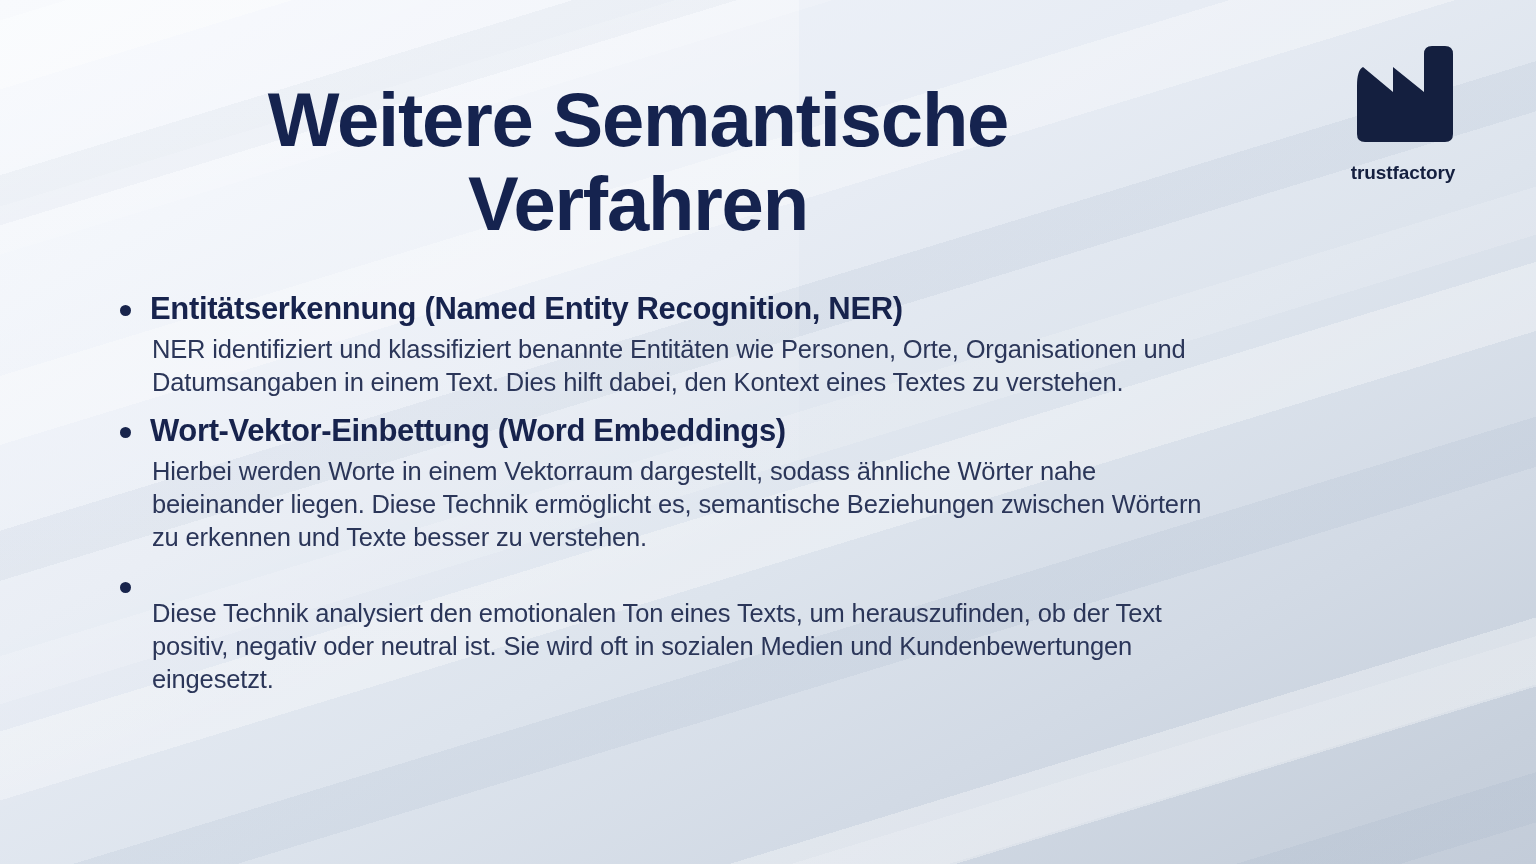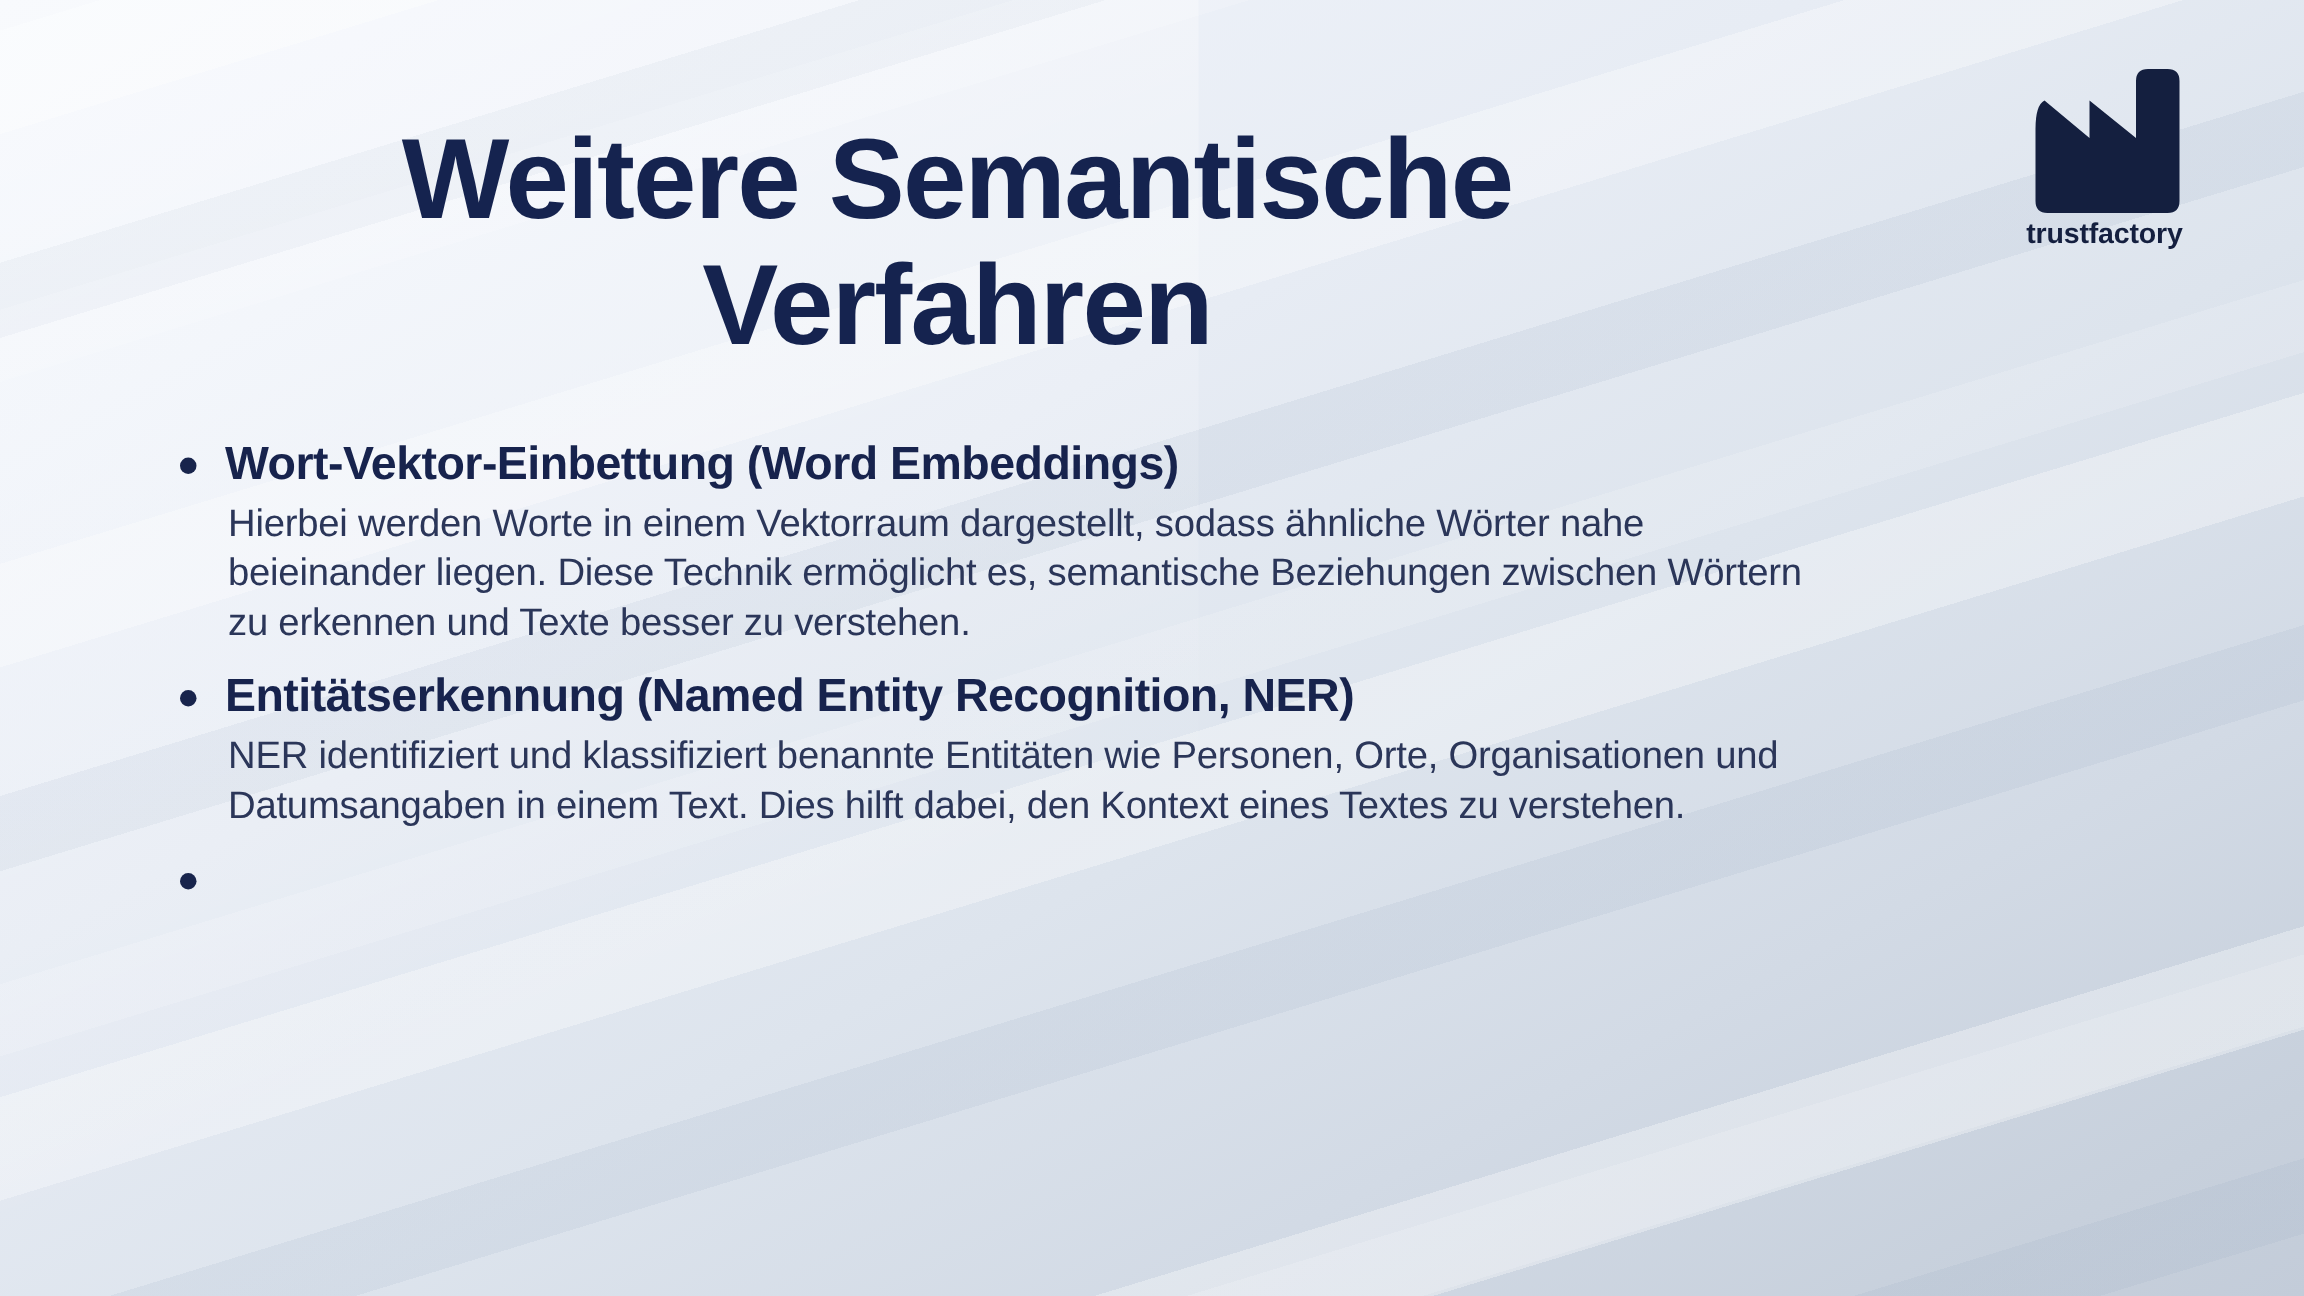--- a/index.html
+++ b/index.html
@@ -75,21 +75,21 @@
     width: 134px;
     text-align: center;
     z-index: 4;
   }
   .logo-mark {
     display: block;
     margin: 0 auto;
   }
   .logo-word {
     display: block;
-    margin-top: 5px;
+    margin-top: 21px;
     font-size: 19px;
     font-weight: bold;
     letter-spacing: -0.1px;
     color: #141f3f;
     line-height: 1;
   }
 
   
   .title {
     position: absolute;
@@ -165,33 +165,34 @@
     <span class="logo-word">trustfactory</span>
   </div>
 
   <h1 class="title">Weitere Semantische Verfahren</h1>
 
   <div class="content">
 
     <div class="block">
       <div class="block-head">
         <span class="bullet-dot"></span>
+        <span class="head-text">Entitätserkennung (Named Entity Recognition, NER)</span>
+      </div>
+      <p class="block-body">NER identifiziert und klassifiziert benannte Entitäten wie Personen, Orte, Organisationen und Datumsangaben in einem Text. Dies hilft dabei, den Kontext eines Textes zu verstehen.</p>
+    </div>
+
+    <div class="block">
+      <div class="block-head">
+        <span class="bullet-dot"></span>
         <span class="head-text">Wort-Vektor-Einbettung (Word Embeddings)</span>
       </div>
       <p class="block-body">Hierbei werden Worte in einem Vektorraum dargestellt, sodass ähnliche Wörter nahe beieinander liegen. Diese Technik ermöglicht es, semantische Beziehungen zwischen Wörtern zu erkennen und Texte besser zu verstehen.</p>
     </div>
 
     <div class="block">
       <div class="block-head">
         <span class="bullet-dot"></span>
-        <span class="head-text">Entitätserkennung (Named Entity Recognition, NER)</span>
       </div>
-      <p class="block-body">NER identifiziert und klassifiziert benannte Entitäten wie Personen, Orte, Organisationen und Datumsangaben in einem Text. Dies hilft dabei, den Kontext eines Textes zu verstehen.</p>
-    </div>
-
-    <div class="block">
-      <div class="block-head">
-        <span class="bullet-dot"></span>
-      </div>
+      <p class="block-body">Diese Technik analysiert den emotionalen Ton eines Texts, um herauszufinden, ob der Text positiv, negativ oder neutral ist. Sie wird oft in sozialen Medien und Kundenbewertungen eingesetzt.</p>
     </div>
 
   </div>
 </div>
 
 </body></html>

